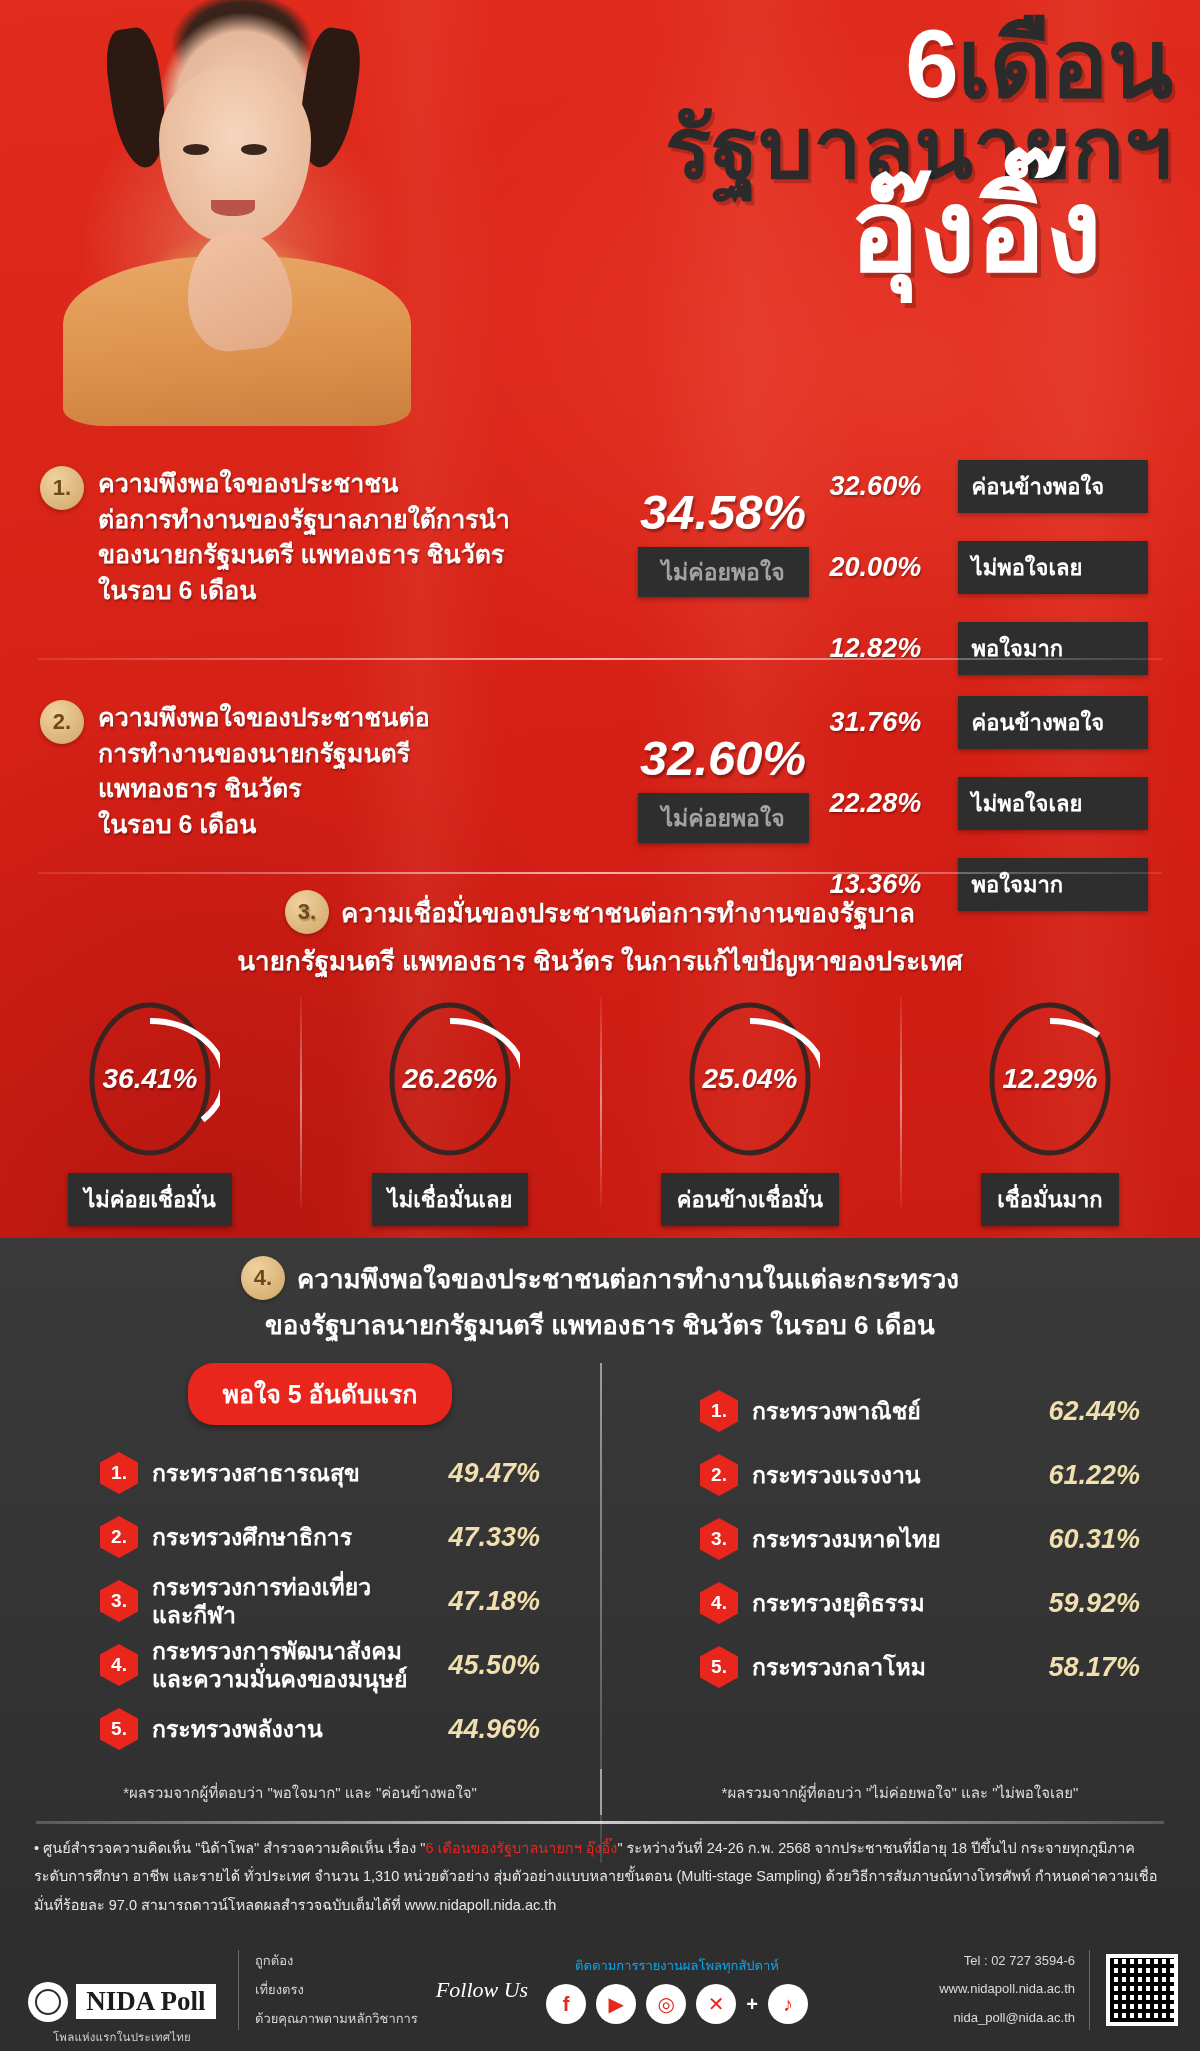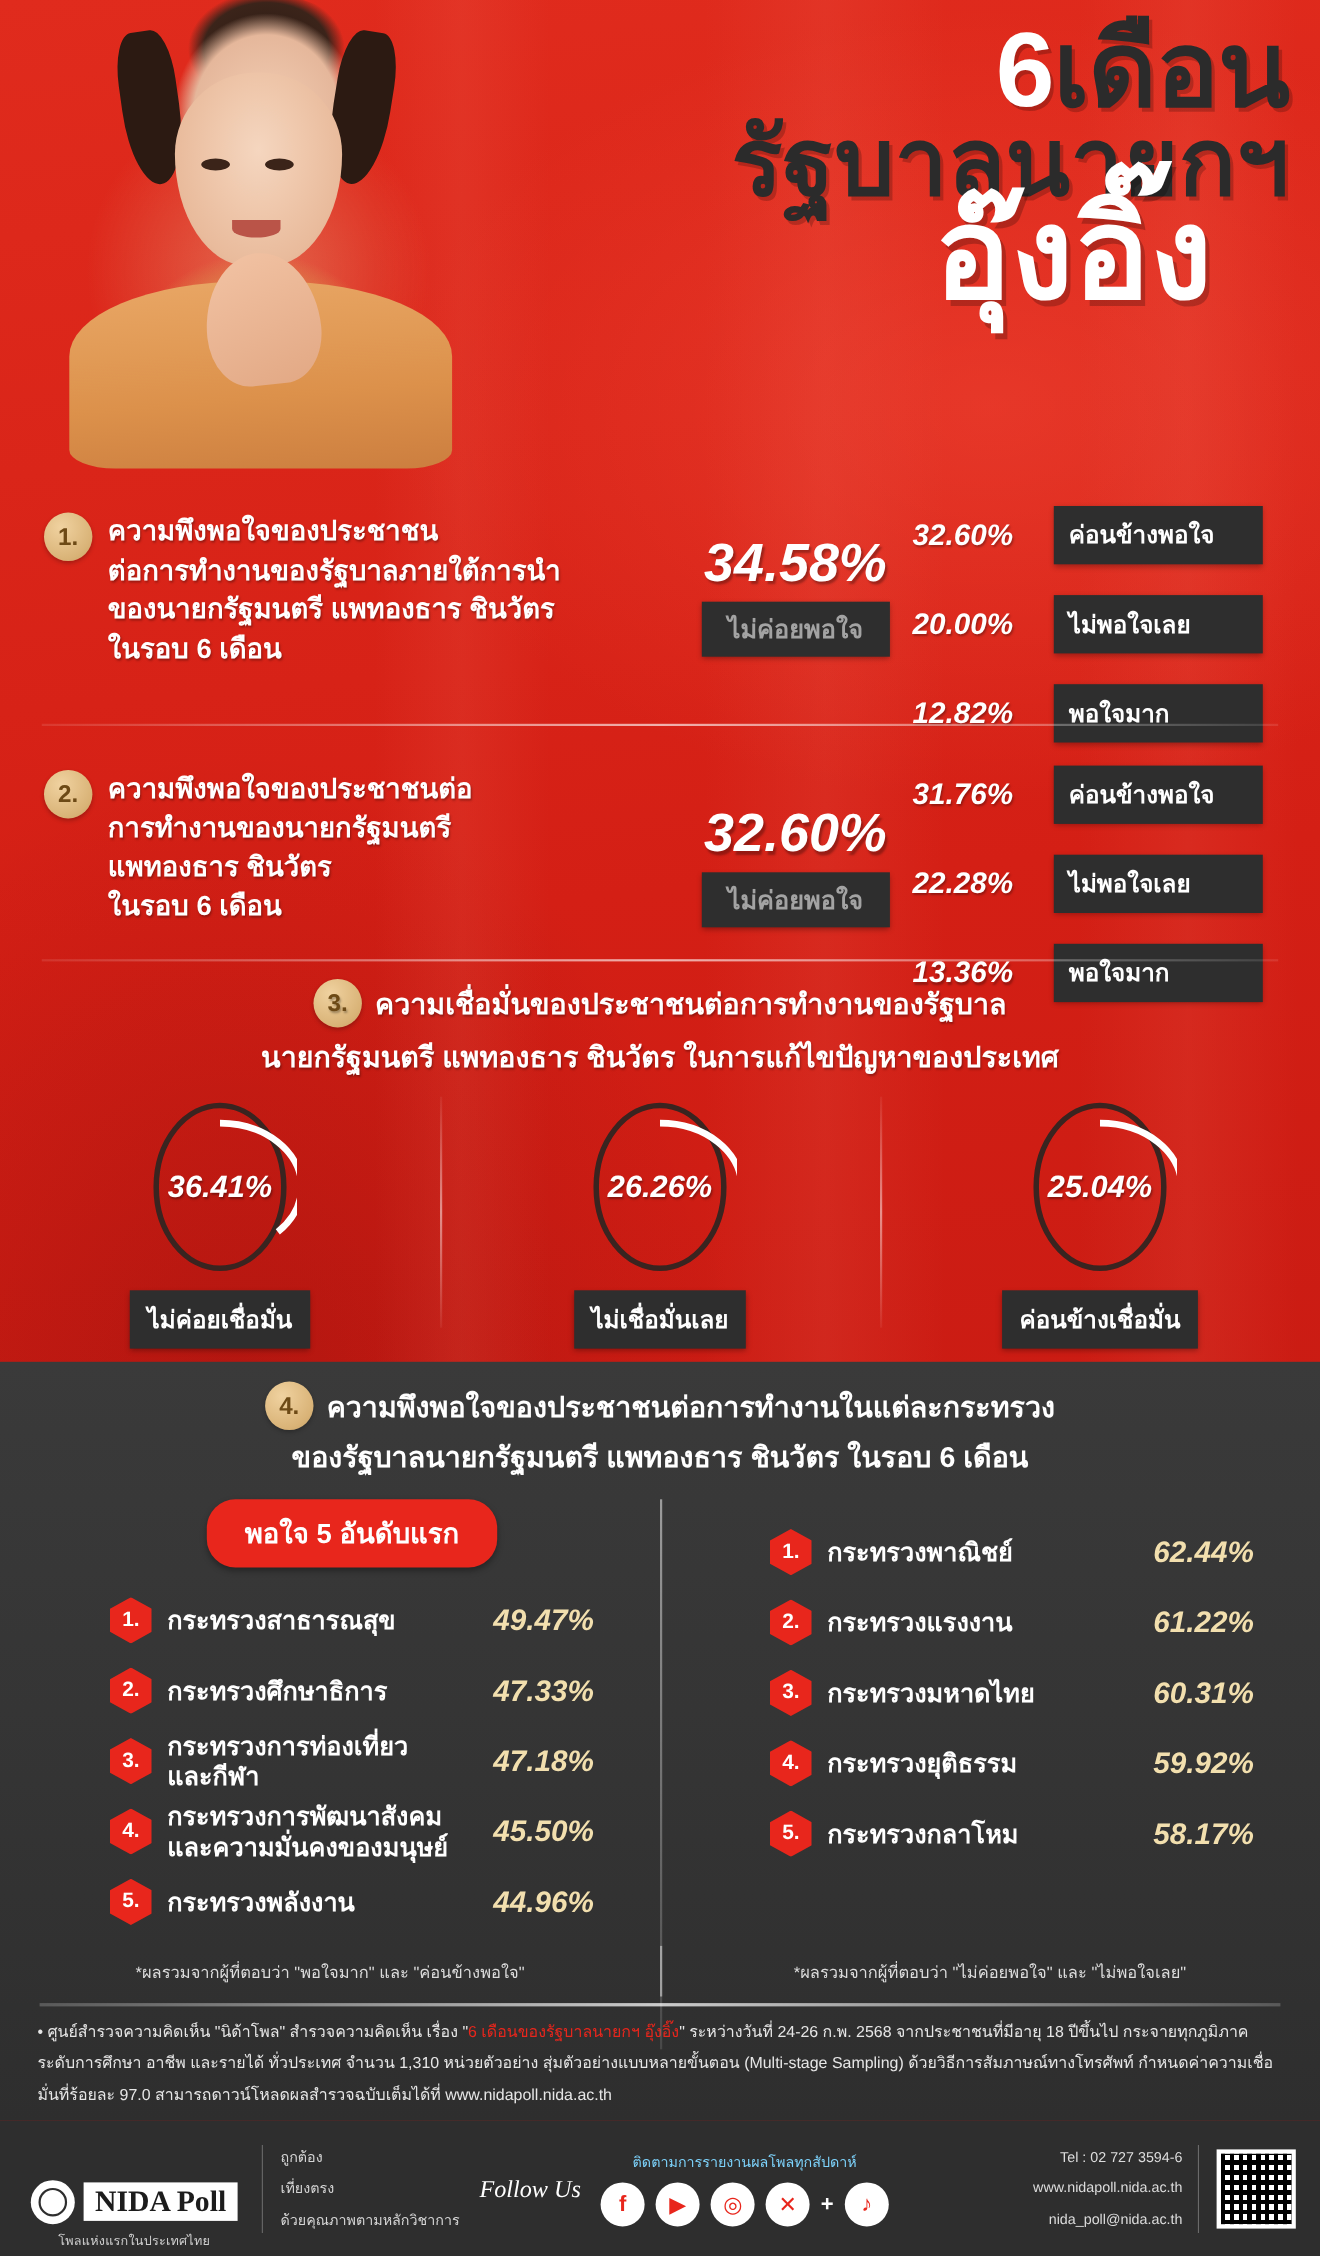--- a/index.html
+++ b/index.html
@@ -153,21 +153,21 @@
   .seal { width:40px; height:40px; border-radius:50%; background:#fff;
           display:flex; align-items:center; justify-content:center; }
   .seal i { width:26px; height:26px; border-radius:50%; border:2px solid #2e2e2e; display:block; }
   .logo-text { background:#fff; color:#1c1c1c; font-family:"Liberation Serif", serif;
                font-size:27px; font-weight:700; padding: 2px 10px; }
   .logo-sub { color:#cfcfcf; font-size:11.5px; margin-top:6px; letter-spacing:.2px; }
   .vrule { width:1px; height:80px; background:#6a6a6a; margin: 0 16px; }
   .values { color:#d6d6d6; font-size:13px; line-height:2.25; }
   .follow { font-family:"Liberation Serif", serif; font-style:italic; color:#fff; font-size:22px; margin: 0 18px; }
   .social-wrap { display:flex; flex-direction:column; align-items:center; }
-  .social-head { color:#7dd3fc; font-size:13px; margin-bottom:8px; }
+  .social-head { color:#0ea5e9; font-size:13px; margin-bottom:8px; }
   .social-row { display:flex; align-items:center; gap:10px; }
   .sicon { width:40px; height:40px; border-radius:50%; background:#fff;
            display:flex; align-items:center; justify-content:center; font-weight:900; font-size:20px; color:#e8261c; }
   .plus { color:#fff; font-size:20px; font-weight:700; }
   .contact { margin-left:auto; color:#dcdcdc; font-size:13px; line-height:2.2; text-align:right; }
   .qr { width:72px; height:72px; margin-left:16px; background:#fff; padding:4px; }
   .qr div { width:100%; height:100%;
       background-image:
         repeating-linear-gradient(90deg,#000 0 4px,#fff 4px 8px),
         repeating-linear-gradient(0deg,#000 0 4px,transparent 4px 9px);
@@ -292,20 +292,30 @@
       <div class="donut-cell">
         <div class="ring">
           <svg viewBox="0 0 140 168" width="140" height="168">
             <ellipse cx="70" cy="84" rx="58" ry="74" fill="none" stroke="#3a2420" stroke-width="5"></ellipse>
             <ellipse cx="70" cy="84" rx="58" ry="74" fill="none" stroke="#ffffff" stroke-width="6" stroke-dasharray="104.22019293065274 311.9946350671617" transform="rotate(-90 70 84)"></ellipse>
           </svg>
           <span class="val">25.04%</span>
         </div>
         <div class="donut-lbl">ค่อนข้างเชื่อมั่น</div>
       </div>
+      <div class="donut-cell">
+        <div class="ring">
+          <svg viewBox="0 0 140 168" width="140" height="168">
+            <ellipse cx="70" cy="84" rx="58" ry="74" fill="none" stroke="#3a2420" stroke-width="5"></ellipse>
+            <ellipse cx="70" cy="84" rx="58" ry="74" fill="none" stroke="#ffffff" stroke-width="6" stroke-dasharray="51.15280236093139 365.06202563688305" transform="rotate(-90 70 84)"></ellipse>
+          </svg>
+          <span class="val">12.29%</span>
+        </div>
+        <div class="donut-lbl">เชื่อมั่นมาก</div>
+      </div>
     </div>
 
   <div id="panel4">
     <div id="sec4-head">
       <div class="l1">
         <span class="num-badge">4.</span>
         <span>ความพึงพอใจของประชาชนต่อการทำงานในแต่ละกระทรวง</span>
       </div>
       <div class="l2">ของรัฐบาลนายกรัฐมนตรี แพทองธาร ชินวัตร ในรอบ 6 เดือน</div>
     </div>

